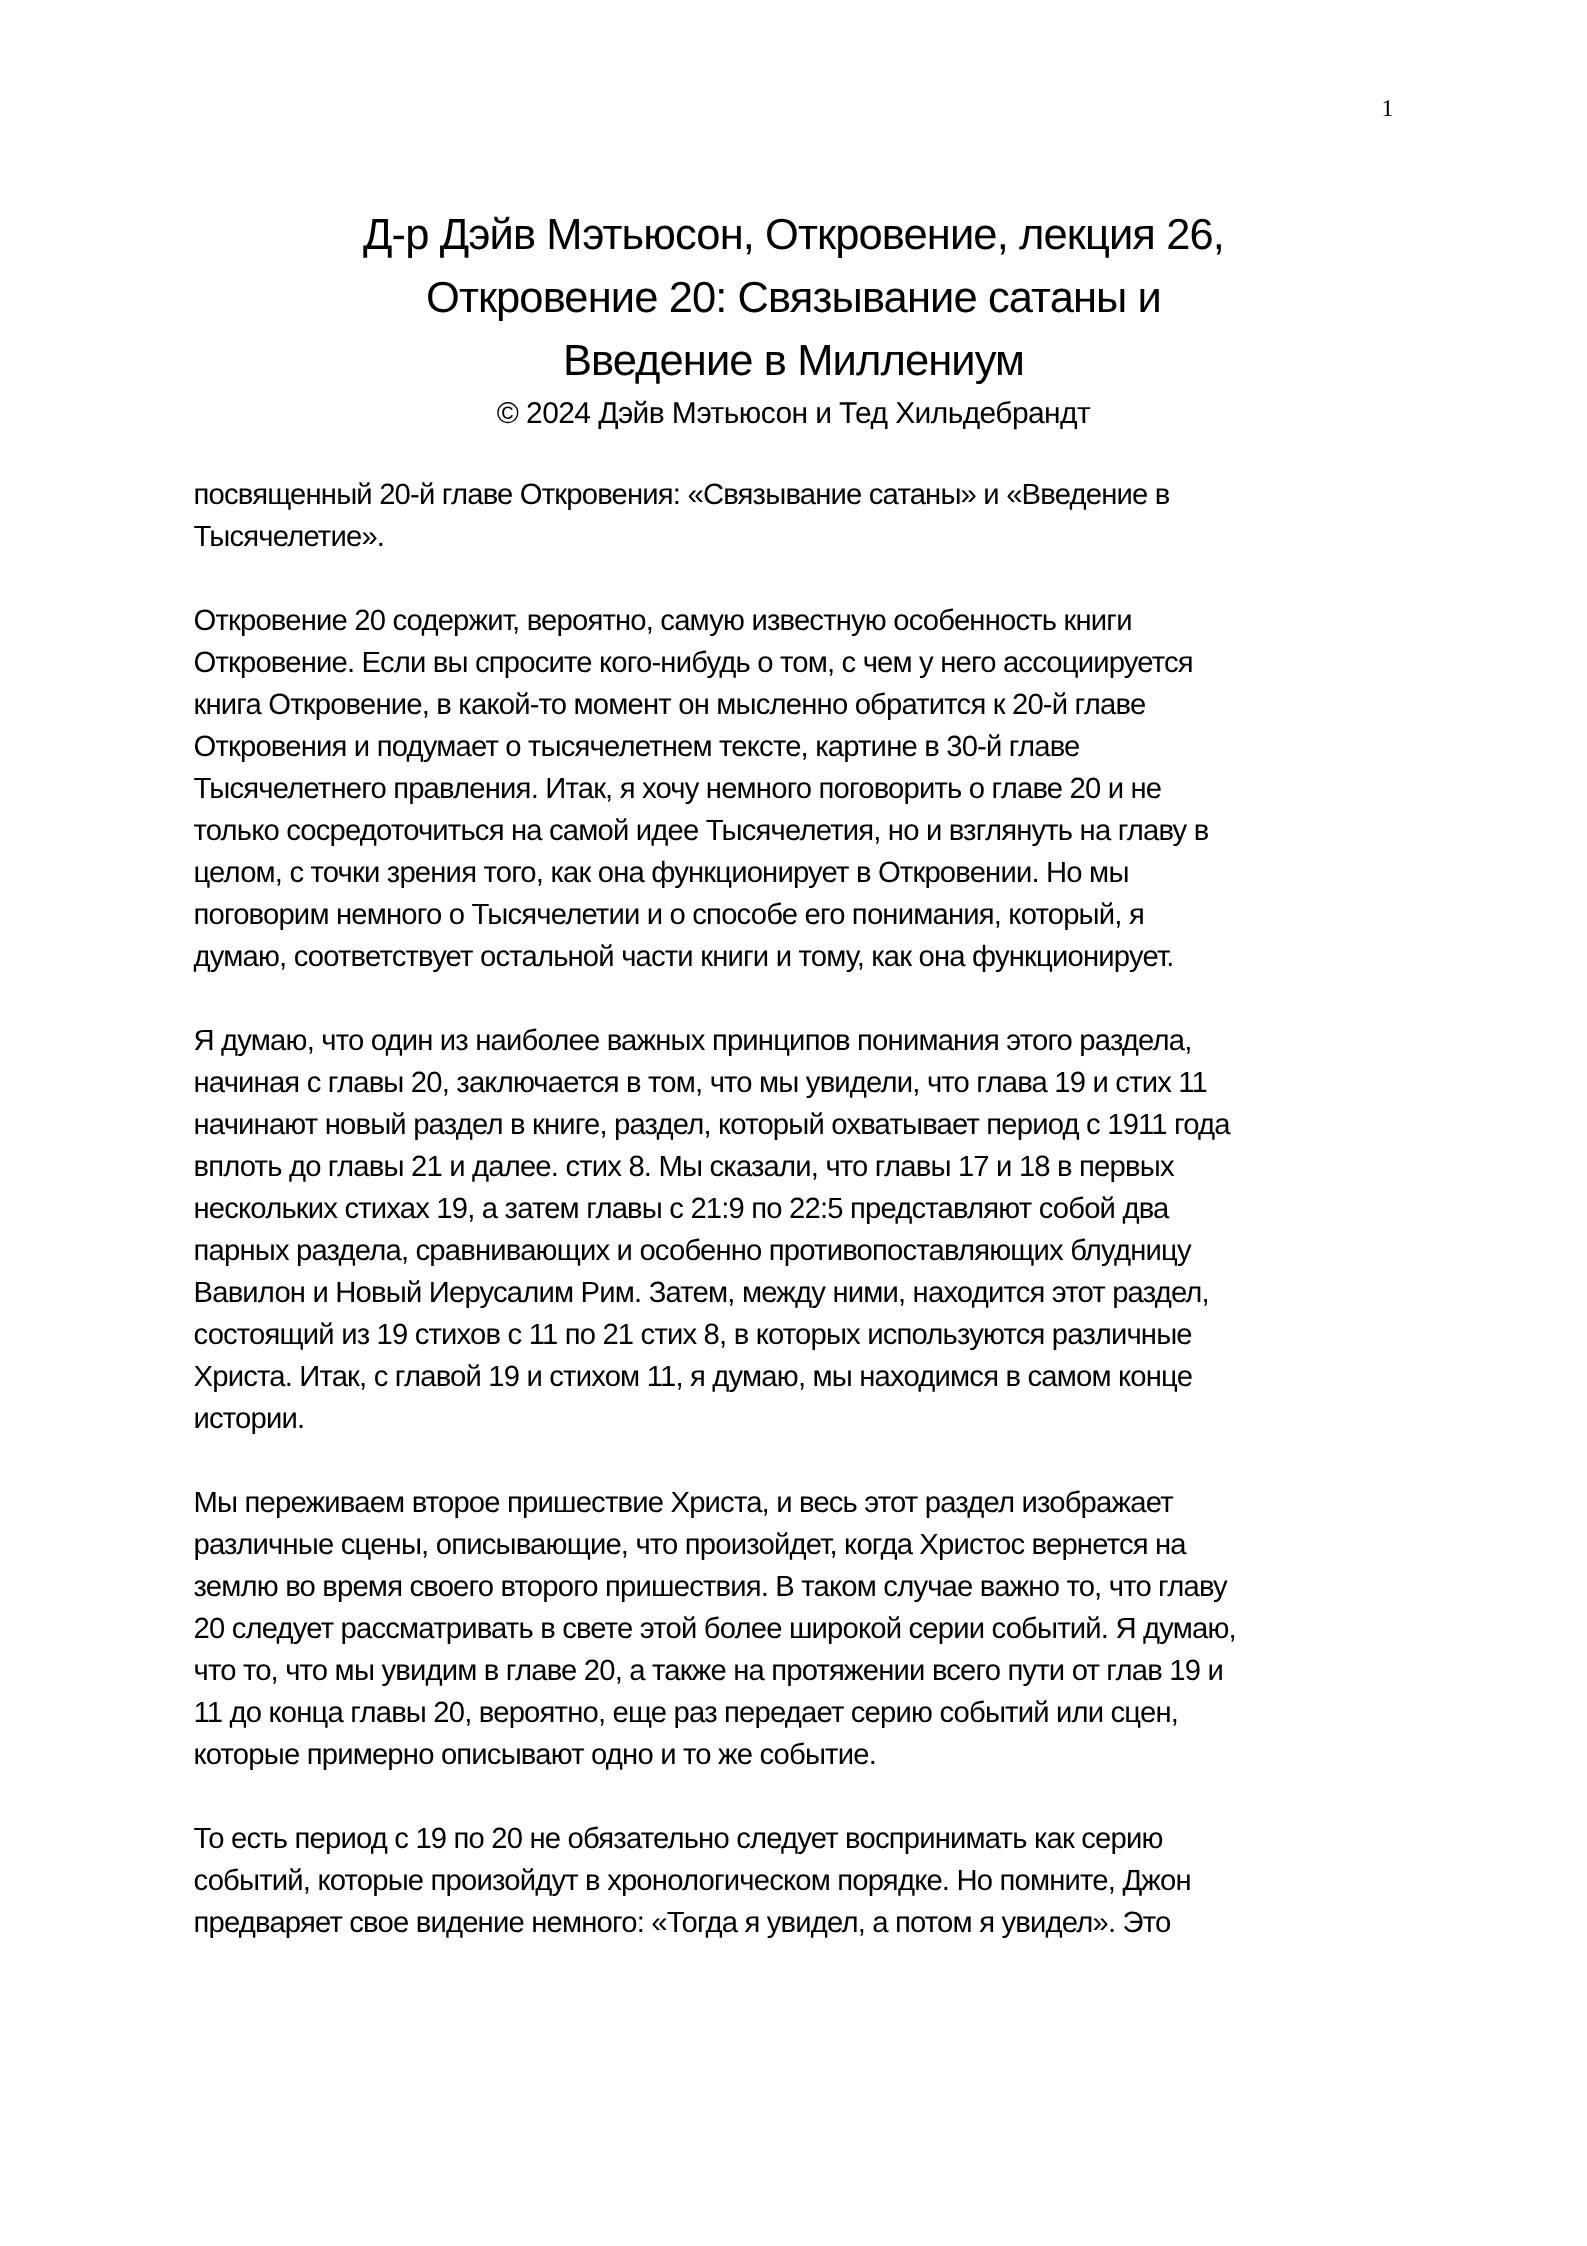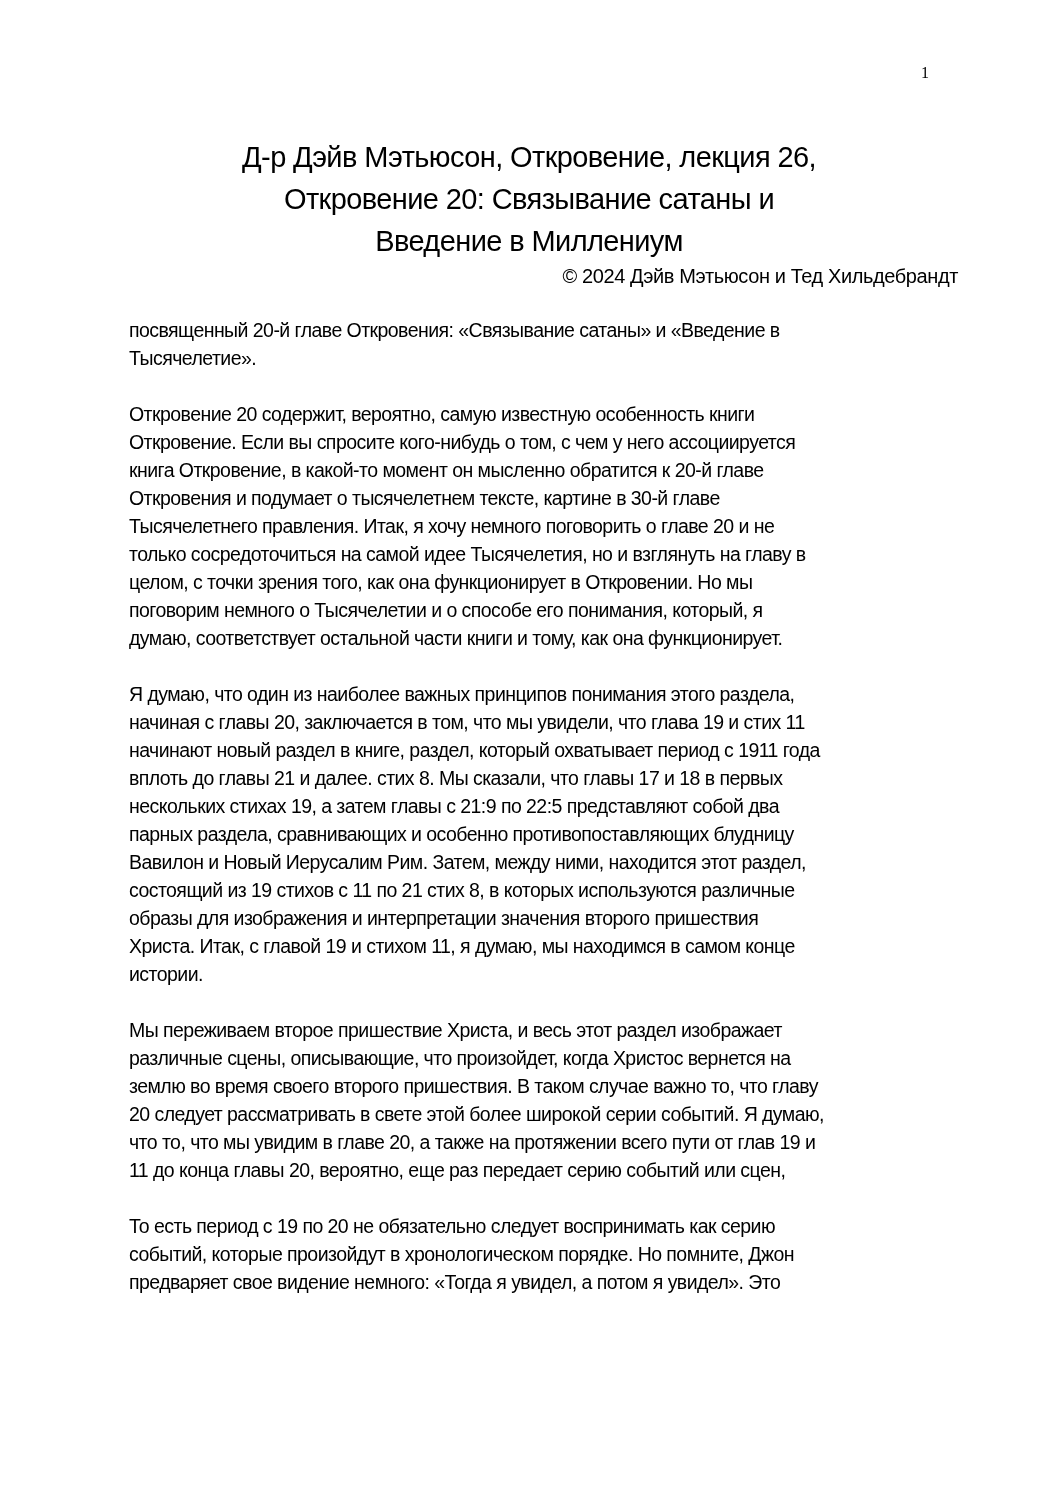--- a/index.html
+++ b/index.html
@@ -36,21 +36,20 @@
     line-height: 42px;
     letter-spacing: -0.6px;
     white-space: nowrap;
   }
   .copyright {
     font-family: "Liberation Sans", sans-serif;
     font-size: 20px;
     line-height: 28px;
     letter-spacing: -0.4px;
     margin-top: 0px;
-    text-align: right;
   }
   .body-text {
     position: absolute;
     top: 316px;
     left: 129px;
     width: 820px;
   }
   .paragraph {
     margin: 0 0 28px 0;
   }
@@ -92,30 +91,30 @@
   </div>
   <div class="paragraph">
     <div class="line">Я думаю, что один из наиболее важных принципов понимания этого раздела,</div>
     <div class="line">начиная с главы 20, заключается в том, что мы увидели, что глава 19 и стих 11</div>
     <div class="line">начинают новый раздел в книге, раздел, который охватывает период с 1911 года</div>
     <div class="line">вплоть до главы 21 и далее. стих 8. Мы сказали, что главы 17 и 18 в первых</div>
     <div class="line">нескольких стихах 19, а затем главы с 21:9 по 22:5 представляют собой два</div>
     <div class="line">парных раздела, сравнивающих и особенно противопоставляющих блудницу</div>
     <div class="line">Вавилон и Новый Иерусалим Рим. Затем, между ними, находится этот раздел,</div>
     <div class="line">состоящий из 19 стихов с 11 по 21 стих 8, в которых используются различные</div>
-    <div class="line">образы для изображения и интерпретации значения второго пришествия</div>
     <div class="line">Христа. Итак, с главой 19 и стихом 11, я думаю, мы находимся в самом конце</div>
     <div class="line">истории.</div>
   </div>
   <div class="paragraph">
     <div class="line">Мы переживаем второе пришествие Христа, и весь этот раздел изображает</div>
     <div class="line">различные сцены, описывающие, что произойдет, когда Христос вернется на</div>
     <div class="line">землю во время своего второго пришествия. В таком случае важно то, что главу</div>
     <div class="line">20 следует рассматривать в свете этой более широкой серии событий. Я думаю,</div>
     <div class="line">что то, что мы увидим в главе 20, а также на протяжении всего пути от глав 19 и</div>
     <div class="line">11 до конца главы 20, вероятно, еще раз передает серию событий или сцен,</div>
+    <div class="line">которые примерно описывают одно и то же событие.</div>
   </div>
   <div class="paragraph">
     <div class="line">То есть период с 19 по 20 не обязательно следует воспринимать как серию</div>
     <div class="line">событий, которые произойдут в хронологическом порядке. Но помните, Джон</div>
     <div class="line">предваряет свое видение немного: «Тогда я увидел, а потом я увидел». Это</div>
   </div>
 </div>
 
 </body></html>

